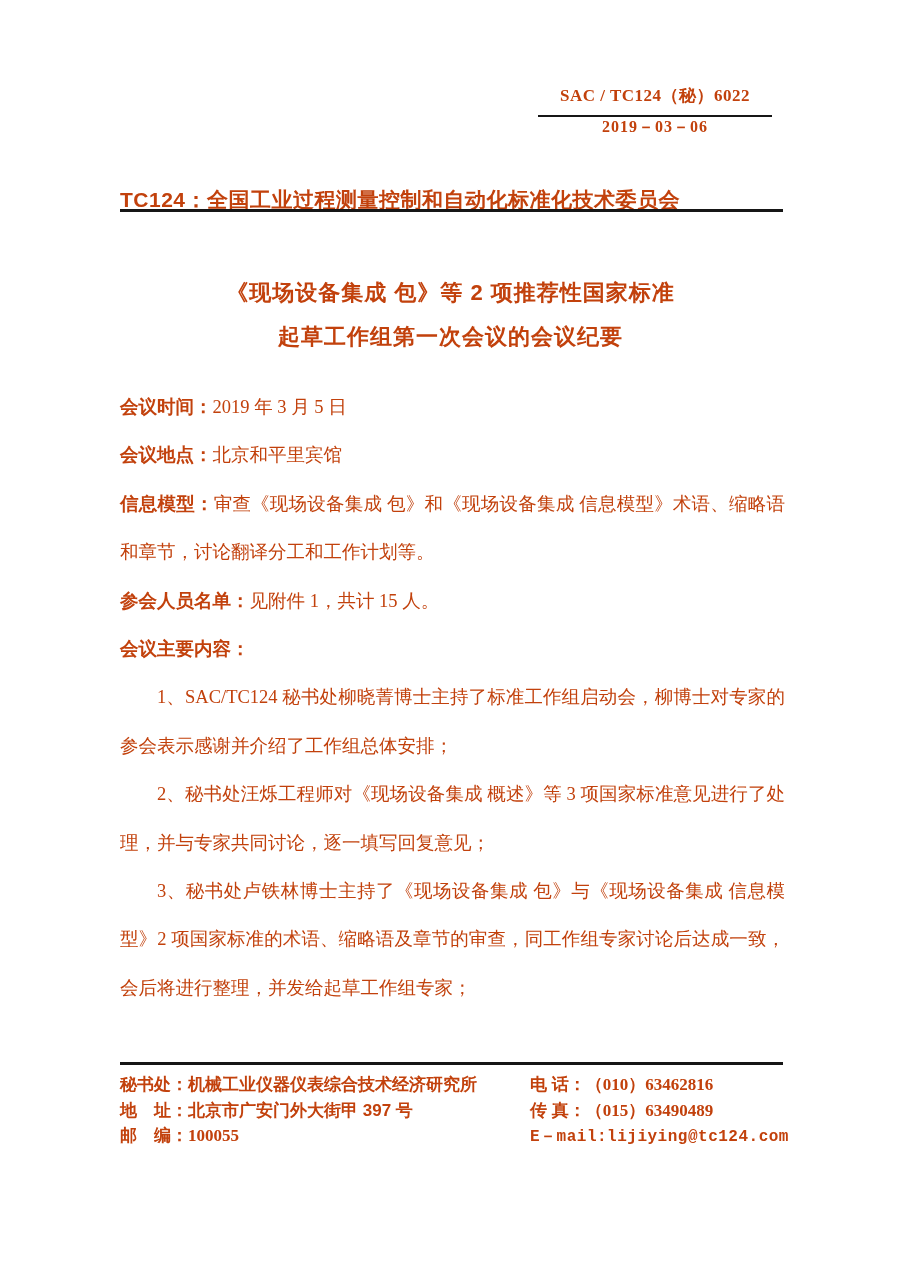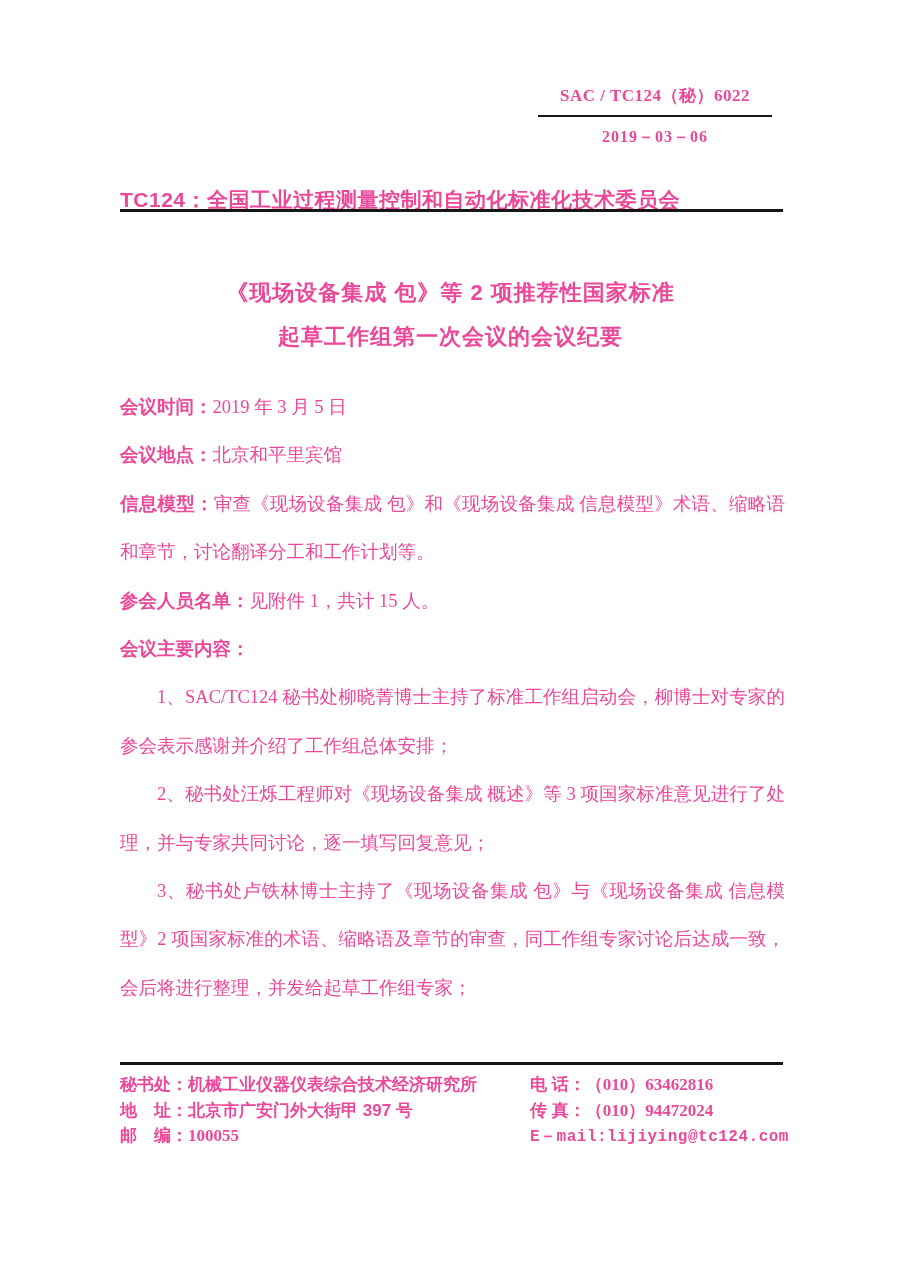--- a/index.html
+++ b/index.html
@@ -5,21 +5,21 @@
   html, body {
     margin: 0;
     padding: 0;
     background: #ffffff;
   }
   .page {
     position: relative;
     width: 900px;
     height: 1273px;
     background: #ffffff;
-    color: #ec4899;
+    color: #c2410c;
     overflow: hidden;
   }
 
   
   .header-right {
     position: absolute;
     top: 84px;
     left: 538px;
     width: 234px;
     text-align: center;
@@ -30,21 +30,20 @@
     font-size: 17px;
     letter-spacing: 0.5px;
     padding-bottom: 8px;
     border-bottom: 2px solid #161616;
   }
   .doc-date {
     font-family: "Liberation Serif", serif;
     font-weight: bold;
     font-size: 16px;
     letter-spacing: 1px;
-    padding-top: 10px;
   }
 
   
   .committee {
     position: absolute;
     top: 186px;
     left: 120px;
     width: 670px;
     font-family: "Liberation Sans", sans-serif;
     font-weight: bold;
@@ -148,18 +147,18 @@
   <div class="rule rule-footer"></div>
 
   <div class="footer">
     <div class="footer-left">
       <div><span class="lab">秘书处：</span><span class="lab">机械工业仪器仪表综合技术经济研究所</span></div>
       <div><span class="lab">地　址：</span><span class="lab">北京市广安门外大街甲 397 号</span></div>
       <div><span class="lab">邮　编：</span><span class="val">100055</span></div>
     </div>
     <div class="footer-right">
       <div><span class="lab">电 话：</span><span class="val">（010）63462816</span></div>
-      <div><span class="lab">传 真：</span><span class="val">（010）94472024</span></div>
+      <div><span class="lab">传 真：</span><span class="val">（015）63490489</span></div>
       <div><span class="email">E－mail:lijiying@tc124.com</span></div>
     </div>
   </div>
 
 </div>
 
 </body></html>

